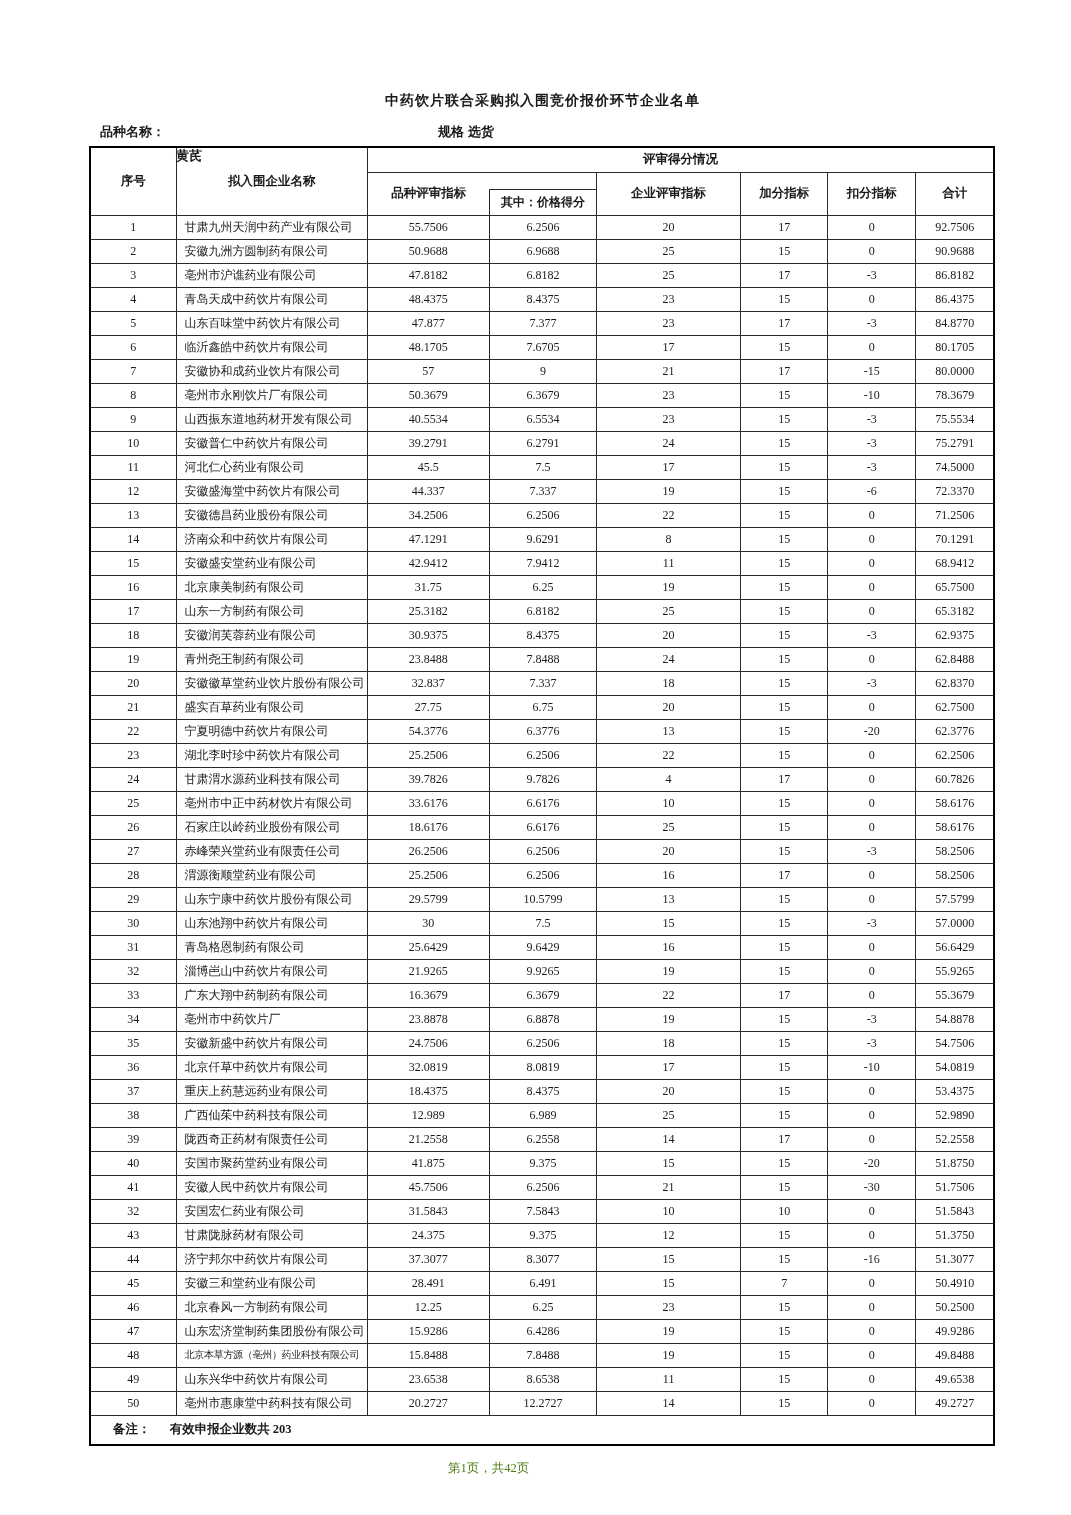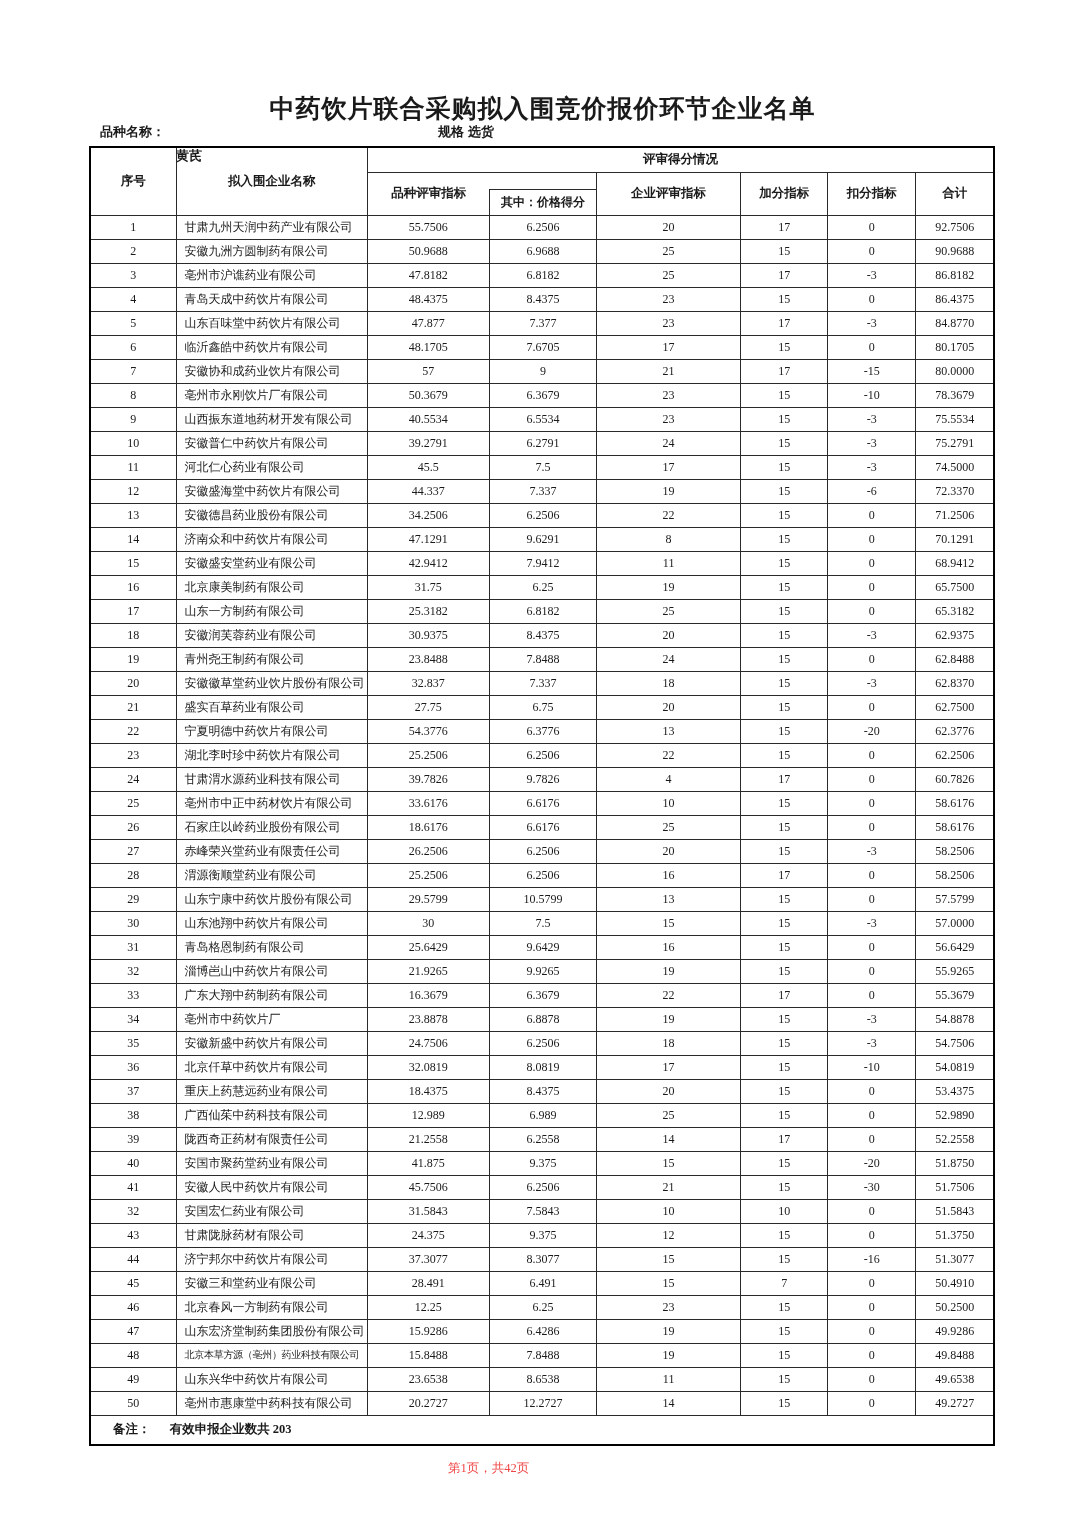--- a/index.html
+++ b/index.html
@@ -3,21 +3,21 @@
 <meta charset="utf-8">
 <style>
   html,body { margin:0; padding:0; }
   body {
     width:1071px; height:1515px; background:#ffffff; position:relative;
     font-family:"Liberation Serif","DejaVu Serif",serif; color:#1a1a1a;
     -webkit-font-smoothing:antialiased;
   }
   .doc-title {
     position:absolute; top:92px; left:90px; width:905px;
-    text-align:center; font-size:25px; font-weight:bold; letter-spacing:1px;
+    text-align:center; font-size:14px; font-weight:bold; letter-spacing:1px;
   }
   .meta-bar { position:absolute; top:123px; left:0; width:1071px; height:20px; font-size:13px; font-weight:bold; }
   .meta-bar span { position:absolute; top:0; white-space:nowrap; }
   .m-vlabel { left:100px; }
   .m-vvalue { left:176px;margin-top:24px; }
   .m-slabel { left:438px; }
   .m-svalue { left:468px; }
 
   table.sheet {
     position:absolute; left:89px; top:146px; width:906px;
@@ -40,21 +40,21 @@
   .combo-cell .subbox {
     position:absolute; right:0; bottom:0; width:106px; height:25px;
     border-left:1px solid #2a2a2a; border-top:1px solid #2a2a2a;
     display:flex; align-items:center; justify-content:center; font-weight:bold; font-size:12px;margin-top:30px;
   }
   .note-row td { height:28px; text-align:left; font-weight:bold; font-size:12.5px; }
   .note-label { margin-left:22px; }
   .note-value { margin-left:16px; }
   .page-foot {
     position:absolute; top:1460px; left:0; width:977px;
-    text-align:center; font-size:12.5px; color:#ef4444;
+    text-align:center; font-size:12.5px; color:#4d7c0f;
   }
 </style>
 </head>
 <body>
 
 <div class="doc-title">中药饮片联合采购拟入围竞价报价环节企业名单</div>
 
 <div class="meta-bar">
   <span class="m-vlabel">品种名称：</span>
   <span class="m-vvalue">黄芪</span>

